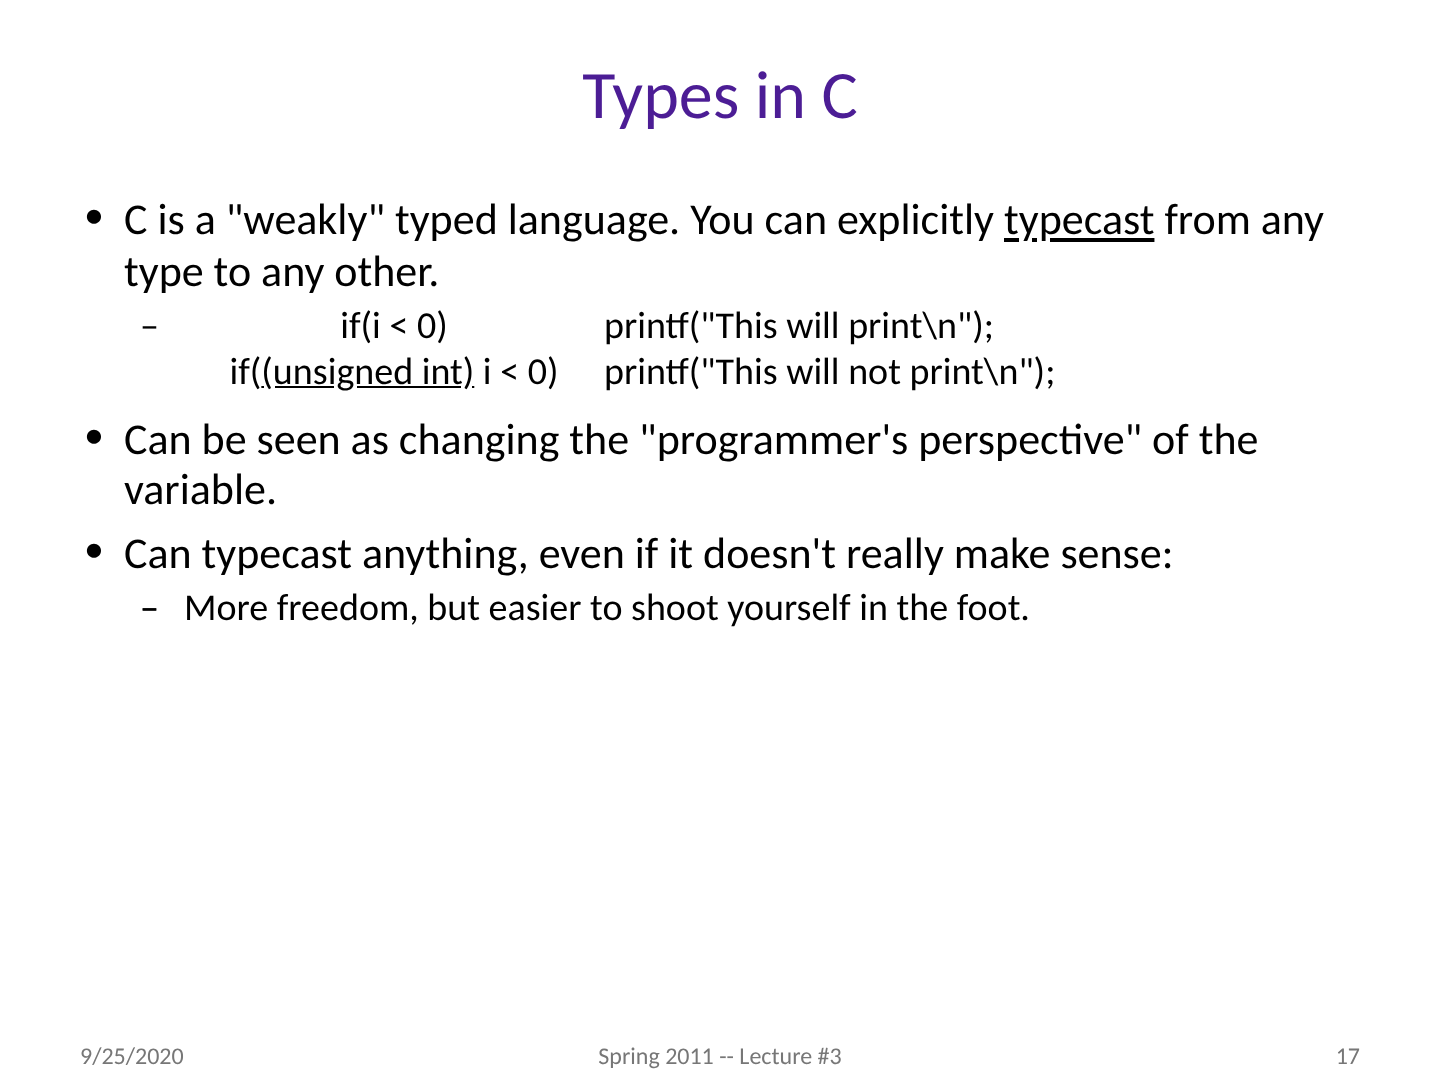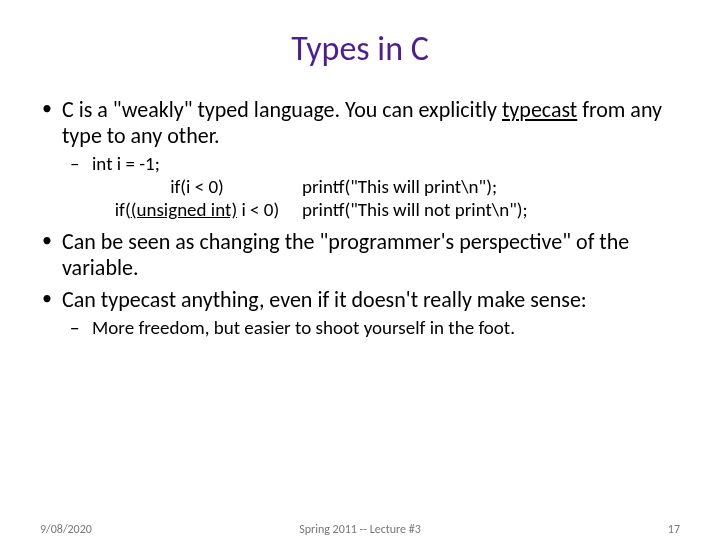--- a/index.html
+++ b/index.html
@@ -74,21 +74,20 @@
 </head>
 <body>
 
 <div class="title">Types in C</div>
 
 <ul class="main">
   <li>
     <span>C is a "weakly" typed language. You can explicitly </span><span class="typecast">typecast</span><span> from any type to any other.</span>
     <ul class="sub">
       <li>
-        <div>int i = -1;</div>
         <div class="code-row">
           <div class="code-left">if(i &lt; 0)</div>
           <div class="code-right">printf("This will print\n");</div>
         </div>
         <div class="code-row">
           <div class="code-left"><span>if(</span><span class="ucast">(unsigned int)</span><span> i &lt; 0)</span></div>
           <div class="code-right">printf("This will not print\n");</div>
         </div>
       </li>
     </ul>
@@ -98,16 +97,16 @@
     <span>Can typecast anything, even if it doesn't really make sense:</span>
     <ul class="sub">
       <li>
       </li>
       <li>More freedom, but easier to shoot yourself in the foot.</li>
     </ul>
   </li>
 </ul>
 
 <div class="footer">
-  <span class="date">9/08/2020</span>
+  <span class="date">9/25/2020</span>
   <span class="mid">Spring 2011 -- Lecture #3</span>
   <span class="num">17</span>
 </div>
 
 </body></html>

